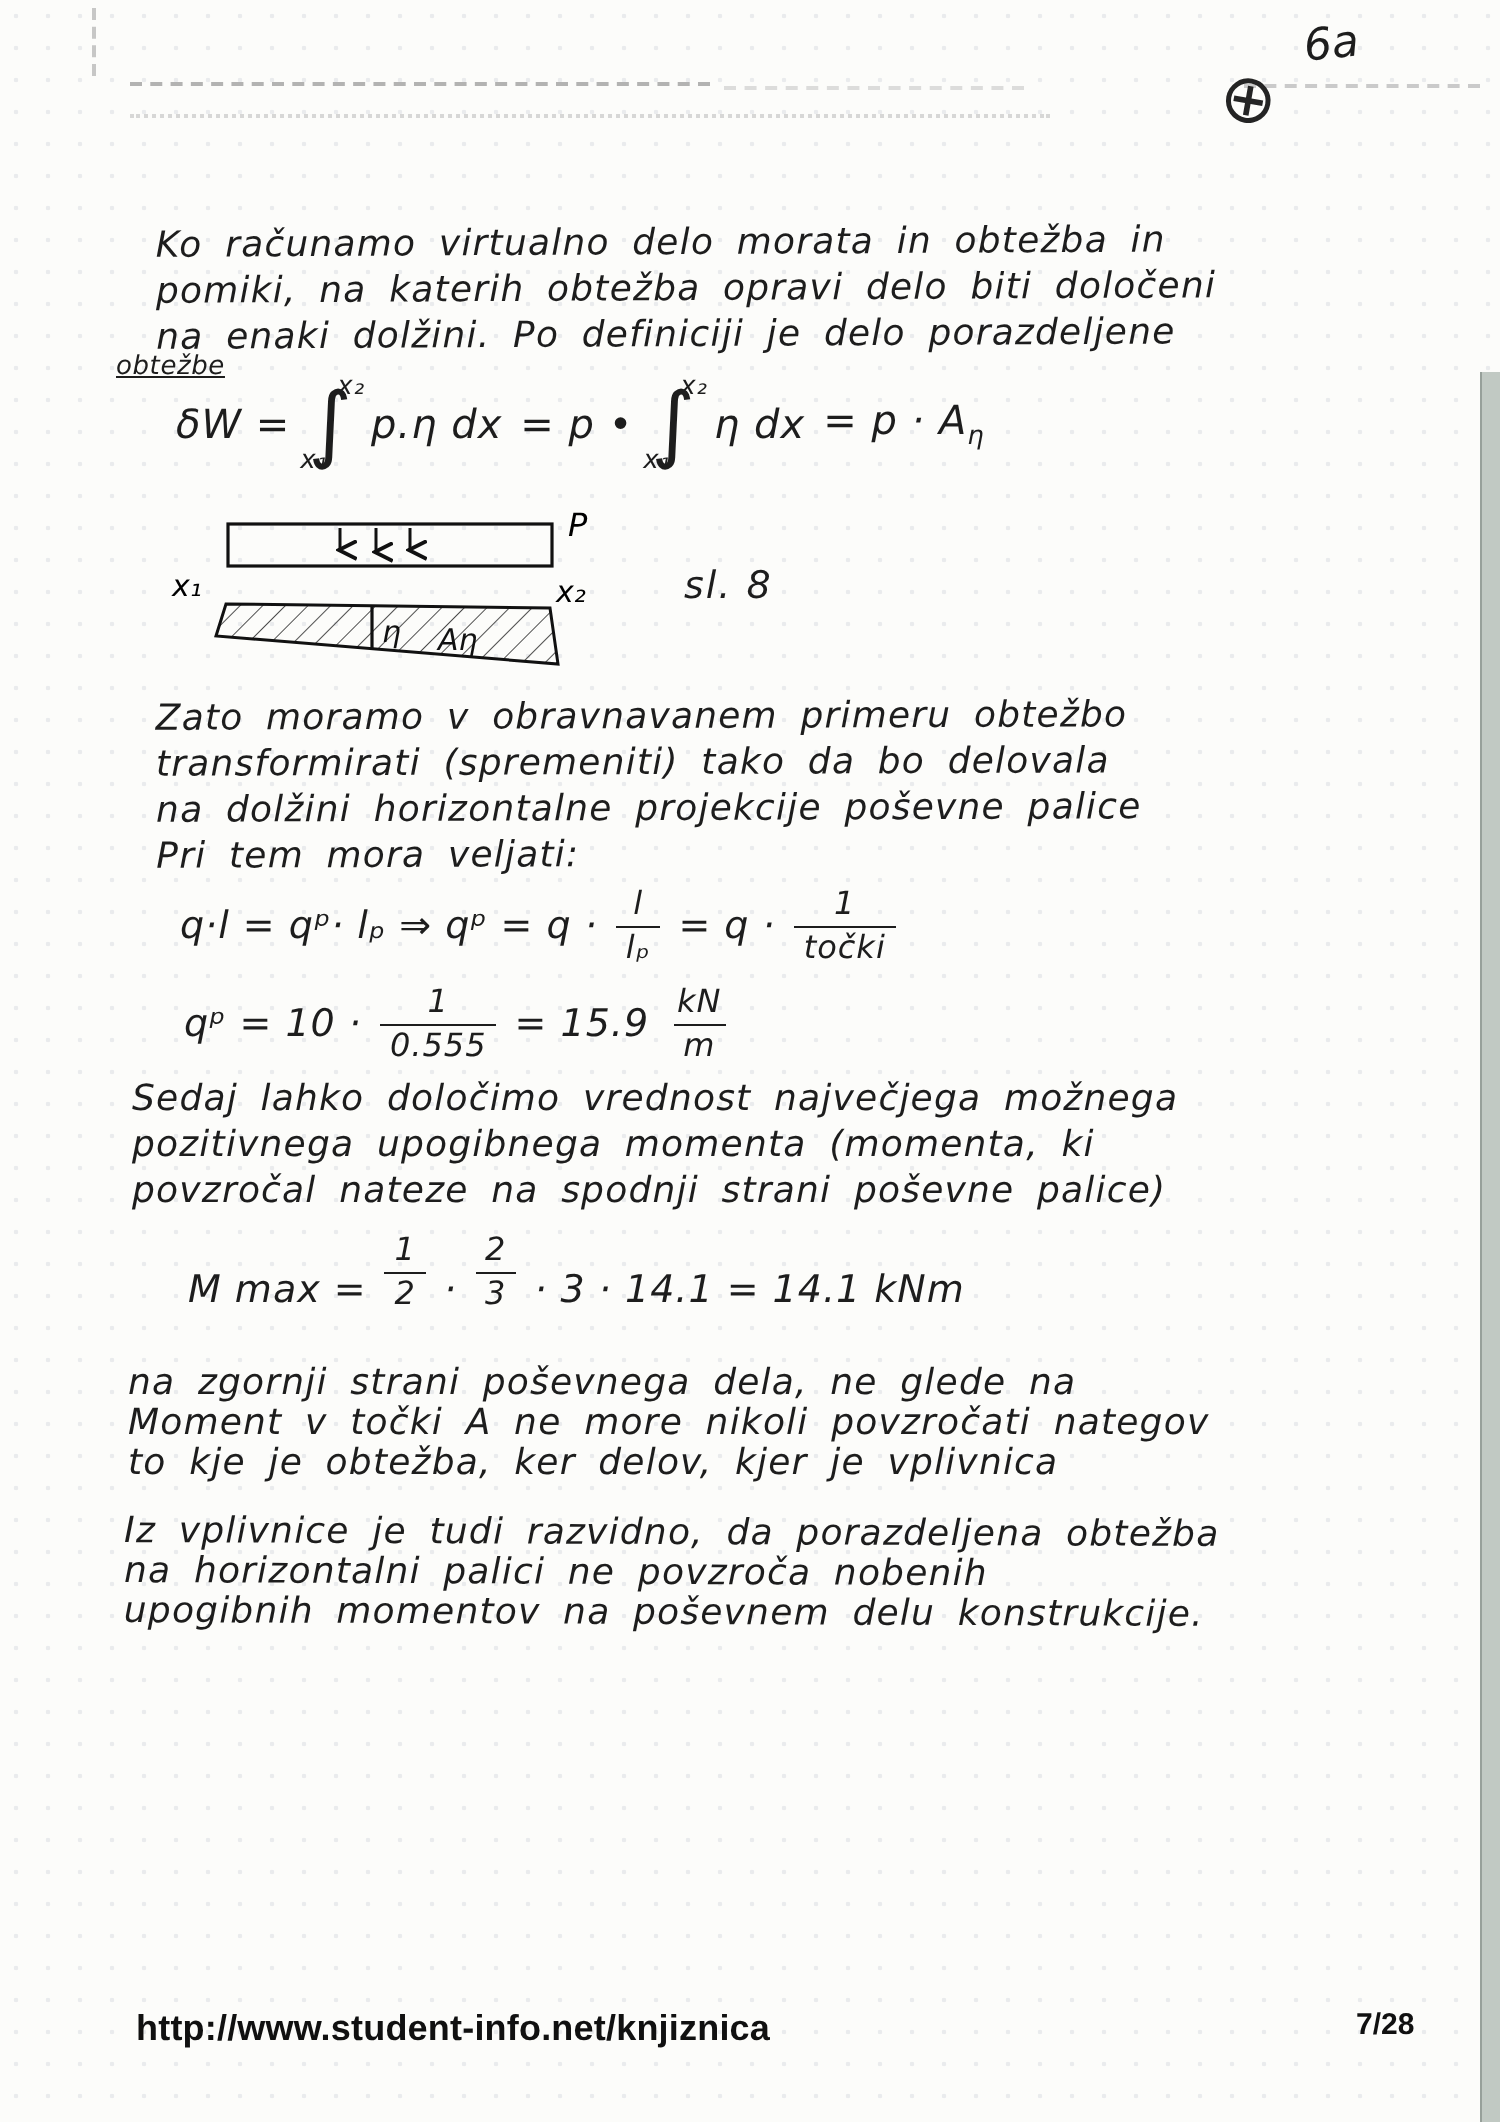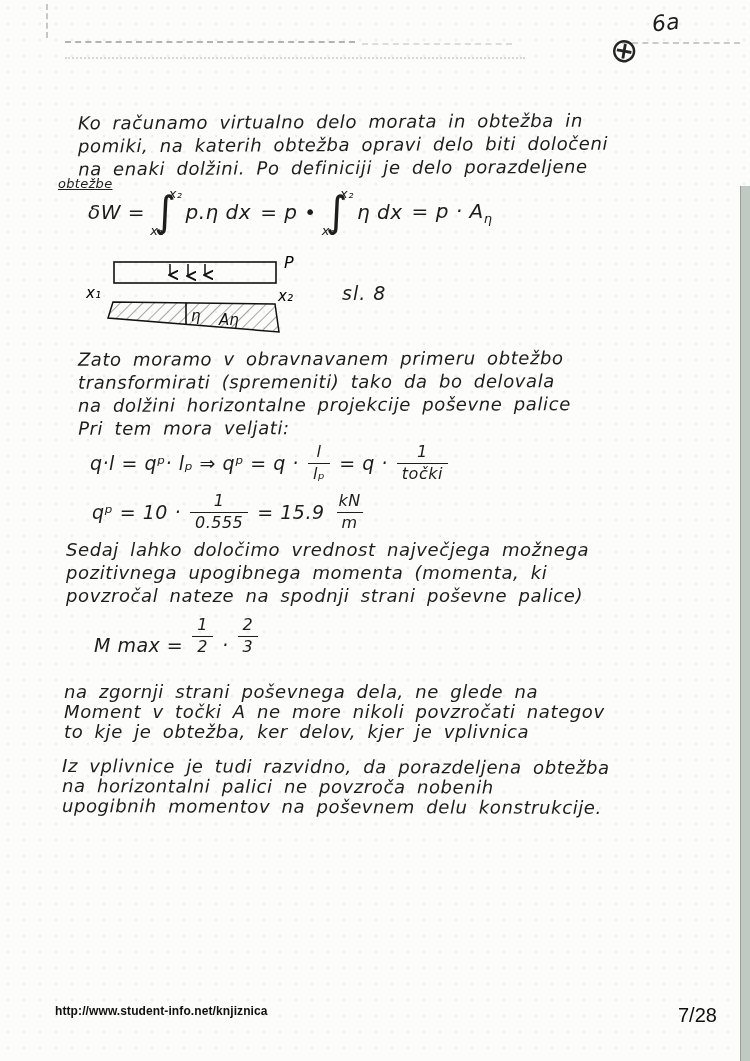--- a/index.html
+++ b/index.html
@@ -44,22 +44,22 @@
   .a3{left:622px;top:42px;width:118px;border-top:2px dashed #a3a3a3;opacity:0.55;}
   .a4{left:65px;top:57px;width:460px;border-top:2px dotted #b3b3b3;opacity:0.5;}
   .a5{left:46px;top:4px;height:34px;border-left:2px dashed #949494;opacity:0.5;}
 
   .corner-note{left:652px;top:10px;font-size:22px;transform:rotate(-6deg);}
   .corner-stamp{left:610px;top:30px;font-size:34px;font-style:normal;color:#242424;transform:rotate(10deg);}
 
   .figure{left:82px;top:250px;width:340px;height:100px;}
   .fig-caption{left:342px;top:282px;font-size:19px;letter-spacing:1px;}
 
-  .footer-url{left:55px;top:1004px;font-size:12px;font-weight:bold;letter-spacing:0.1px;}
-  .footer-page{left:678px;top:1004px;font-size:20px;font-weight:normal;}
+  .footer-url{left:68px;top:1004px;font-size:18px;font-weight:bold;letter-spacing:0.1px;}
+  .footer-page{left:678px;top:1004px;font-size:15px;font-weight:bold;}
 
   .edge-strip{right:0;top:186px;width:9px;height:875px;background:#c1c9c3;border-left:1.5px solid #97a09a;}
 </style>
 </head>
 <body>
 
 <div class="page">
 
   <div class="artifact a1"></div>
   <div class="artifact a2"></div>
@@ -161,20 +161,21 @@
     <span>M max =</span>
     <span class="frac">
       <span class="num">1</span>
       <span class="den">2</span>
     </span>
     <span>·</span>
     <span class="frac">
       <span class="num">2</span>
       <span class="den">3</span>
     </span>
+    <span>· 3 · 14.1 =  14.1 kNm</span>
   </div>
 
   <div class="para hand p-point-a">
     <div class="tline">na zgornji strani poševnega dela, ne glede na</div>
     <div class="tline">Moment v točki A ne more nikoli povzročati nategov</div>
     <div class="tline">to kje je obtežba, ker delov, kjer je vplivnica</div>
   </div>
 
   <div class="para hand p-conclusion">
     <div class="tline">Iz vplivnice je tudi razvidno, da porazdeljena obtežba</div>

